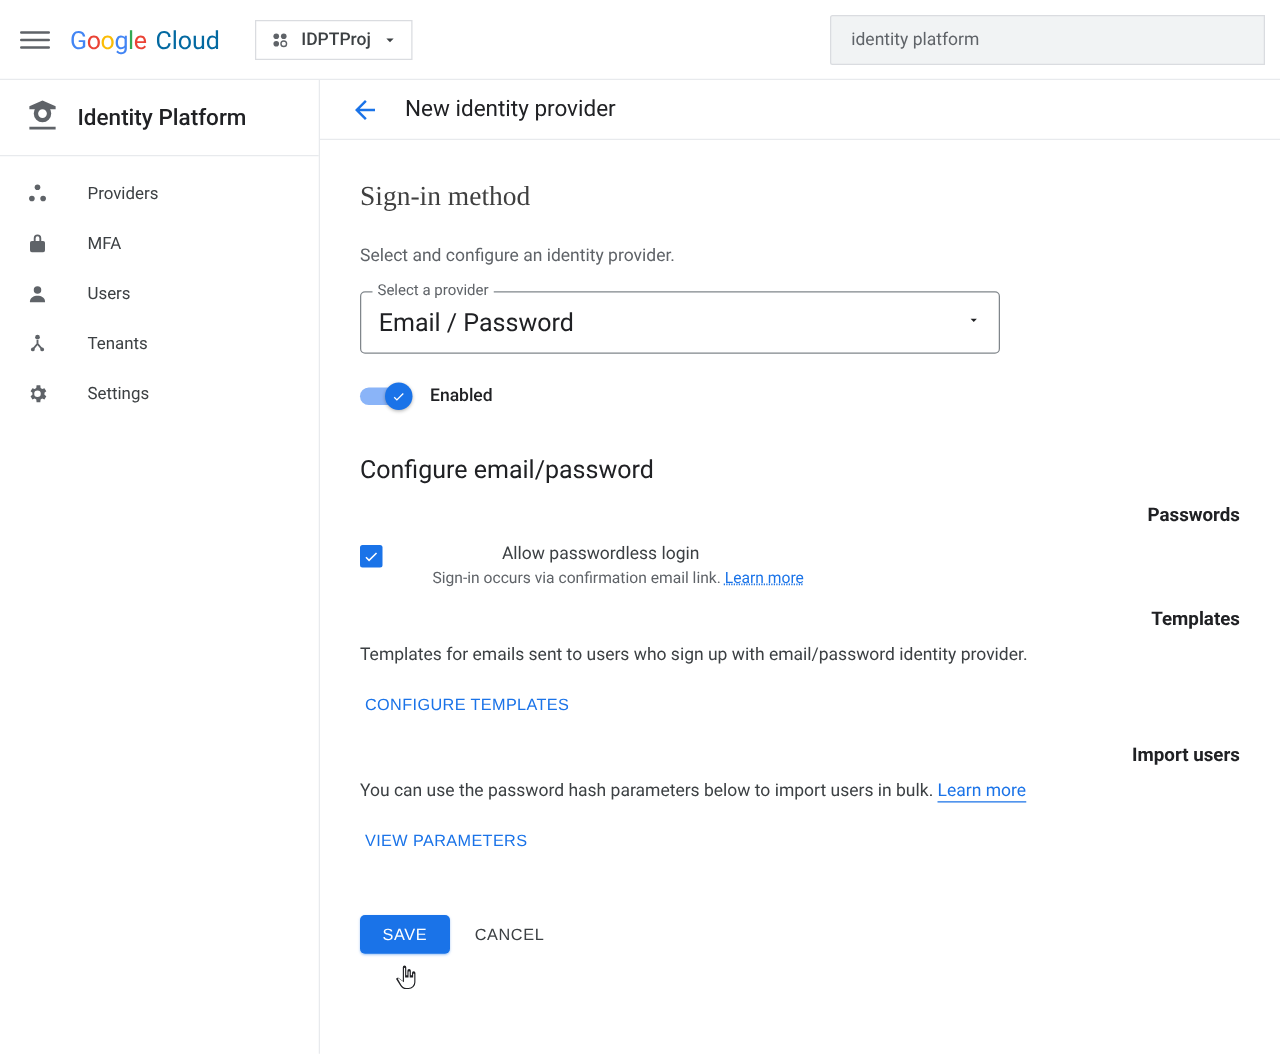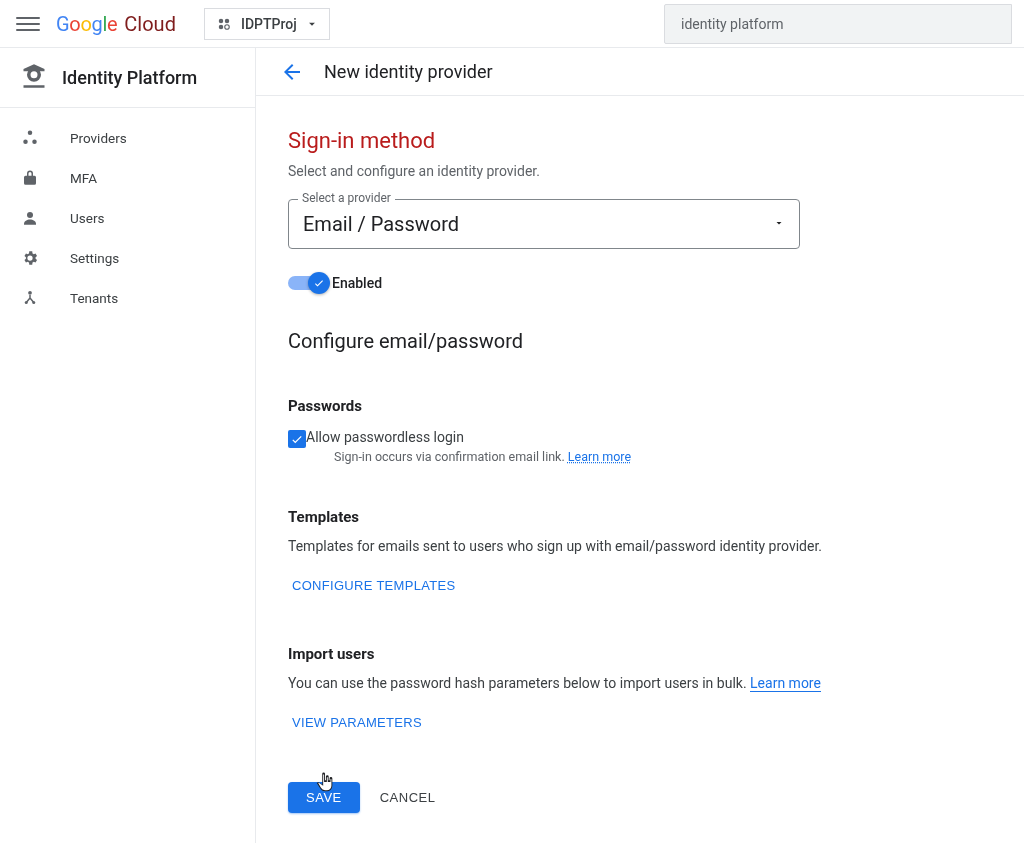--- a/index.html
+++ b/index.html
@@ -1,25 +1,25 @@
 <!DOCTYPE html>
 <html><head>
 <meta charset="utf-8">
 <style>
   * { box-sizing: border-box; margin: 0; padding: 0; }
   body { font-family: Roboto, "Helvetica Neue", Arial, sans-serif; color: #202124; font-size: 14px; background: #fff; width: 1024px; height: 843px; overflow: hidden; }
 
   
-  .top-bar { display: flex; align-items: center; height: 48px; padding: 0 12px; border-bottom: 1px solid #e8eaed; }
+  .top-bar { display: flex; align-items: center; height: 64px; padding: 0 12px; border-bottom: 1px solid #e8eaed; }
   .hamburger { width: 24px; height: 24px; display: flex; flex-direction: column; justify-content: center; gap: 4px; cursor: pointer; margin-right: 16px; margin-left: 4px; }
   .hamburger span { height: 2px; background: #5f6368; border-radius: 1px; }
   .logo { display: flex; align-items: center; margin-right: 28px; }
   .logo-text { font-family: 'Product Sans', Roboto, Arial, sans-serif; font-size: 20px; letter-spacing: -0.3px; }
   .g-blue { color:#4285F4; } .g-red{color:#EA4335;} .g-yellow{color:#FBBC05;} .g-green{color:#34A853;}
-  .cloud-word { color:#7f1d1d; font-size: 20px; margin-left: 2px; }
+  .cloud-word { color:#0369a1; font-size: 20px; margin-left: 2px; }
   .project-picker { display: inline-flex; align-items: center; border: 1px solid #dadce0; border-radius: 0; padding: 6px 10px; gap: 8px; cursor: pointer; }
   .project-dots { width: 18px; height: 18px; display: block; }
   .project-name { color:#3c4043; font-weight: 500; }
   .search-box { margin-left: auto; display: flex; align-items: center; background:#f1f3f4; border:1px solid #dadce0; border-radius: 2px 0 0 2px; height: 40px; width: 348px; padding: 0 16px; color:#5f6368; }
   .search-text { color:#5f6368; }
 
   
   .page { display: flex; height: calc(100% - 48px); }
   .sidebar { width: 256px; border-right: 1px solid #e8eaed; padding-top: 0; }
   .sidebar-header { display: flex; align-items: center; gap: 14px; padding: 14px 18px 14px 20px; border-bottom: 1px solid #e8eaed; }
@@ -33,43 +33,43 @@
 
   
   .content { flex: 1; overflow-y: auto; }
   .content-header { display: flex; align-items: center; height: 48px; padding: 0 24px; border-bottom: 1px solid #e8eaed; gap: 20px; }
   .back-arrow { width: 24px; height: 24px; color:#1a73e8; cursor: pointer; }
   .back-arrow svg { fill:#1a73e8; width:24px; height:24px; }
   .content-title { font-size: 18px; font-weight: 400; color:#202124; }
 
   .content-body { padding: 32px 32px 40px 32px; max-width: 820px; }
 
-  h1.section-title { font-size: 22px; font-weight: 400; color:#b91c1c; margin-bottom: 10px; }
+  h1.section-title { font-size: 22px; font-weight: 400; color:#404040; margin-bottom: 27px; font-family: Liberation Serif, serif; }
   .section-sub { color:#5f6368; font-size: 14px; margin-bottom: 20px; }
 
   
   .select-wrap { position: relative; width: 512px; margin-top: 6px; }
   .outlined-select { border:1px solid #80868b; border-radius: 4px; padding: 12px 14px; display: flex; align-items: center; justify-content: space-between; cursor: pointer; }
   .select-value { font-size: 20px; color:#202124; }
   .select-label { position: absolute; top: -8px; left: 10px; background: #fff; padding: 0 4px; font-size: 12px; color:#5f6368; }
   .dropdown-caret svg { width: 12px; height: 12px; fill:#202124; }
 
   
-  .toggle-row { display:flex; align-items:center; gap: 4px; margin-top: 24px; }
+  .toggle-row { display:flex; align-items:center; gap: 16px; margin-top: 24px; }
   .toggle { position: relative; width: 40px; height: 20px; }
   .track { position:absolute; left:0; top:3px; width: 34px; height: 14px; border-radius: 8px; background:#8ab4f8; }
   .thumb { position:absolute; right:-2px; top:-1px; width:22px; height:22px; border-radius:50%; background:#1a73e8; display:flex; align-items:center; justify-content:center; box-shadow: 0 1px 3px rgba(0,0,0,.3); }
   .thumb svg { width:12px; height:12px; fill:#fff; }
   .toggle-label { font-weight: 500; font-size: 14px; }
 
   h2.config-title { font-size: 20px; font-weight: 400; margin-top: 36px; }
-  h3.subsection { font-size: 15px; font-weight: 700; margin-top: 44px; color:#202124; }
-
-  
-  .checkbox-row { display:flex; align-items:flex-start; margin-top: 14px; }
+  h3.subsection { font-size: 15px; font-weight: 700; margin-top: 16px; color:#202124;text-align:right; }
+
+  
+  .checkbox-row { display:flex; align-items:flex-start; gap: 12px; margin-top: 14px; text-align: center; }
   .checkbox { width:18px; height:18px; border-radius:2px; background:#1a73e8; display:flex; align-items:center; justify-content:center; cursor:pointer; flex-shrink:0; margin-top:1px; }
   .checkbox svg { width:14px; height:14px; fill:#fff; }
   .checkbox-body .check-label { color:#3c4043; }
   .checkbox-body .help { font-size:12.5px; color:#5f6368; margin-top:4px;margin-left:28px; }
   .linklike { color:#1a73e8; text-decoration: underline dotted; cursor:pointer; }
   .linklike.solid { color:#1a73e8; border-bottom:1px solid #1a73e8; text-decoration:none; }
 
   .desc-text { margin-top: 12px; color:#3c4043; }
 
   .flat-btn { color:#1a73e8; font-weight:500; font-size:13px; letter-spacing: .3px; background:none; border:none; padding: 8px 4px; cursor:pointer; margin-top: 16px; }
@@ -150,35 +150,35 @@
             <svg viewBox="0 0 24 24">
               <circle cx="12" cy="8" r="4"></circle>
               <path d="M4 20c0-4 4-6 8-6s8 2 8 6v1H4v-1z"></path>
             </svg>
           </span>
         <span class="side-label">Users</span>
       </li>
       <li class="side-item">
         <span class="side-icon">
             <svg viewBox="0 0 24 24">
-              <path d="M19.4 13a7.5 7.5 0 000-2l2-1.6-2-3.4-2.4.9a7.4 7.4 0 00-1.7-1L15 3h-4l-.3 2.9a7.4 7.4 0 00-1.7 1l-2.4-.9-2 3.4L6.6 11a7.5 7.5 0 000 2l-2 1.6 2 3.4 2.4-.9c.5.4 1.1.8 1.7 1L11 21h4l.3-2.9c.6-.2 1.2-.6 1.7-1l2.4.9 2-3.4-2-1.6zM12 15.5A3.5 3.5 0 1115.5 12 3.5 3.5 0 0112 15.5z"></path>
-            </svg>
-          </span>
-        <span class="side-label">Settings</span>
-      </li>
-      <li class="side-item">
-        <span class="side-icon">
-            <svg viewBox="0 0 24 24">
               <circle cx="12" cy="5" r="2.5"></circle>
               <path d="M12 8v4m0 0l-5 6m5-6l5 6" stroke="#5f6368" stroke-width="2" fill="none"></path>
               <circle cx="7" cy="18" r="2"></circle>
               <circle cx="17" cy="18" r="2"></circle>
             </svg>
           </span>
         <span class="side-label">Tenants</span>
+      </li>
+      <li class="side-item">
+        <span class="side-icon">
+            <svg viewBox="0 0 24 24">
+              <path d="M19.4 13a7.5 7.5 0 000-2l2-1.6-2-3.4-2.4.9a7.4 7.4 0 00-1.7-1L15 3h-4l-.3 2.9a7.4 7.4 0 00-1.7 1l-2.4-.9-2 3.4L6.6 11a7.5 7.5 0 000 2l-2 1.6 2 3.4 2.4-.9c.5.4 1.1.8 1.7 1L11 21h4l.3-2.9c.6-.2 1.2-.6 1.7-1l2.4.9 2-3.4-2-1.6zM12 15.5A3.5 3.5 0 1115.5 12 3.5 3.5 0 0112 15.5z"></path>
+            </svg>
+          </span>
+        <span class="side-label">Settings</span>
       </li>
     </ul>
   </div>
 
   <div class="content">
     <div class="content-header">
       <span class="back-arrow">
         <svg viewBox="0 0 24 24">
             <path d="M20 11H7.8l5.6-5.6L12 4l-8 8 8 8 1.4-1.4L7.8 13H20z"></path>
           </svg>

